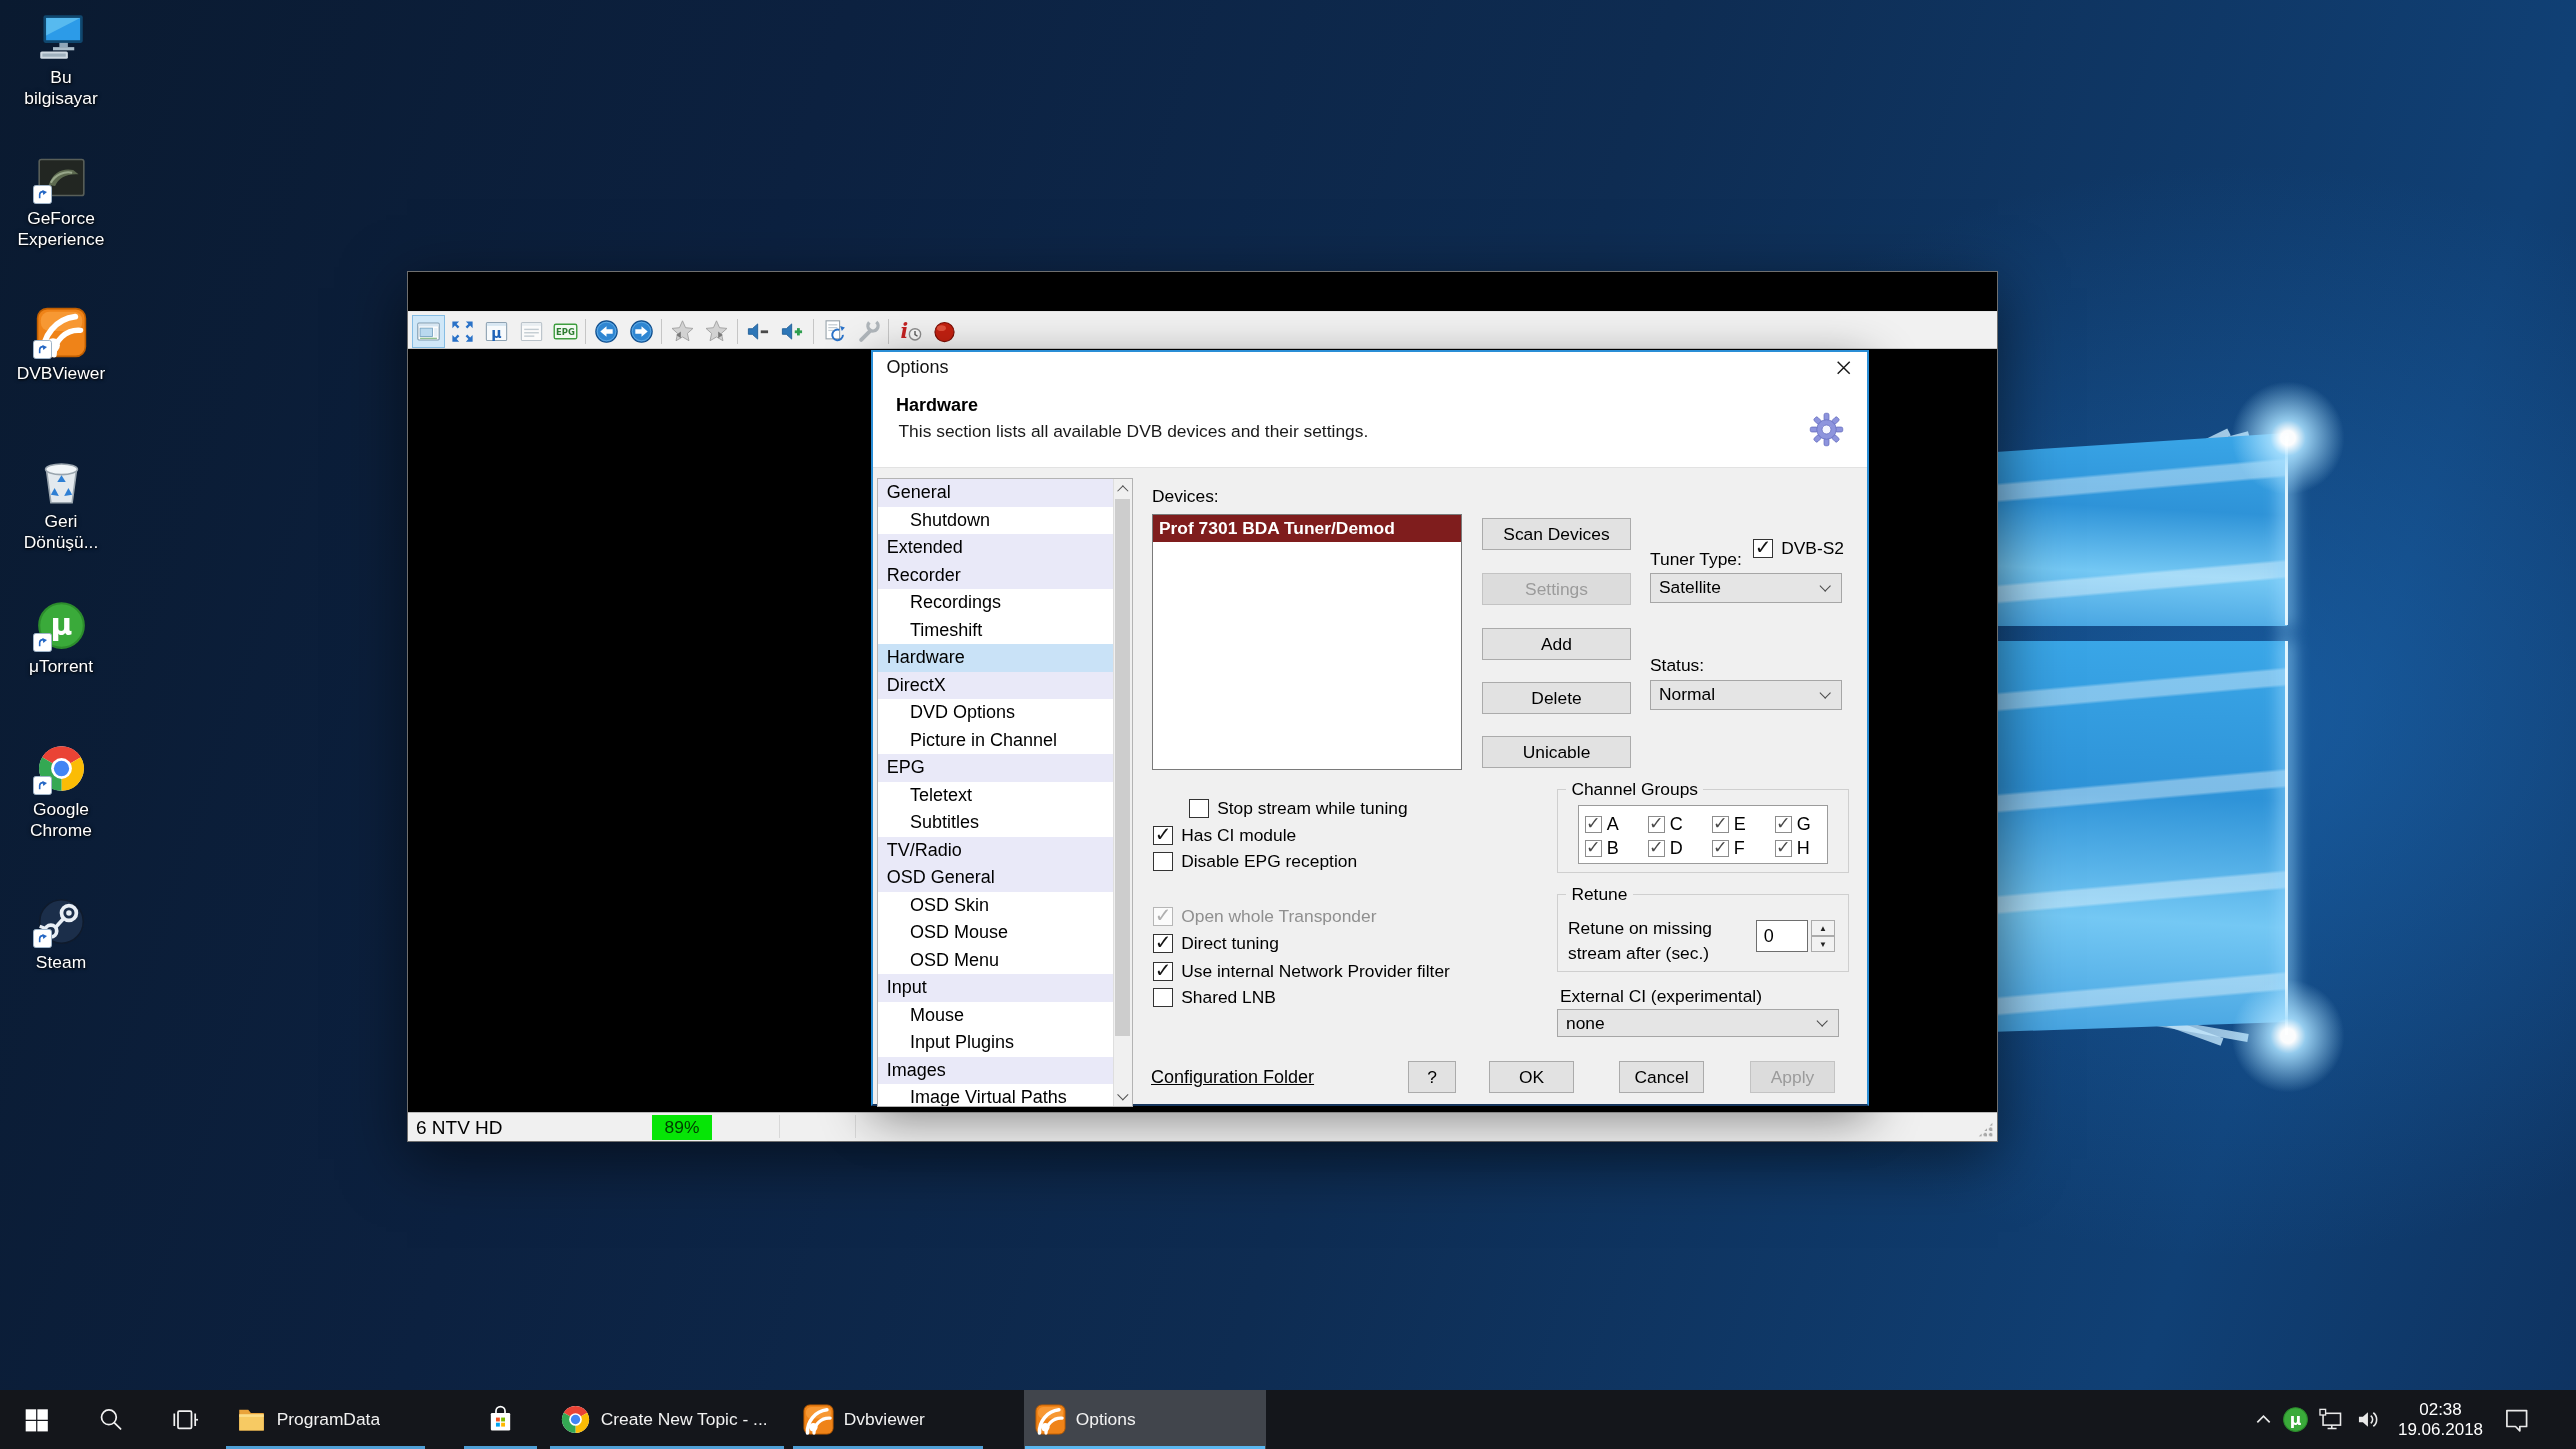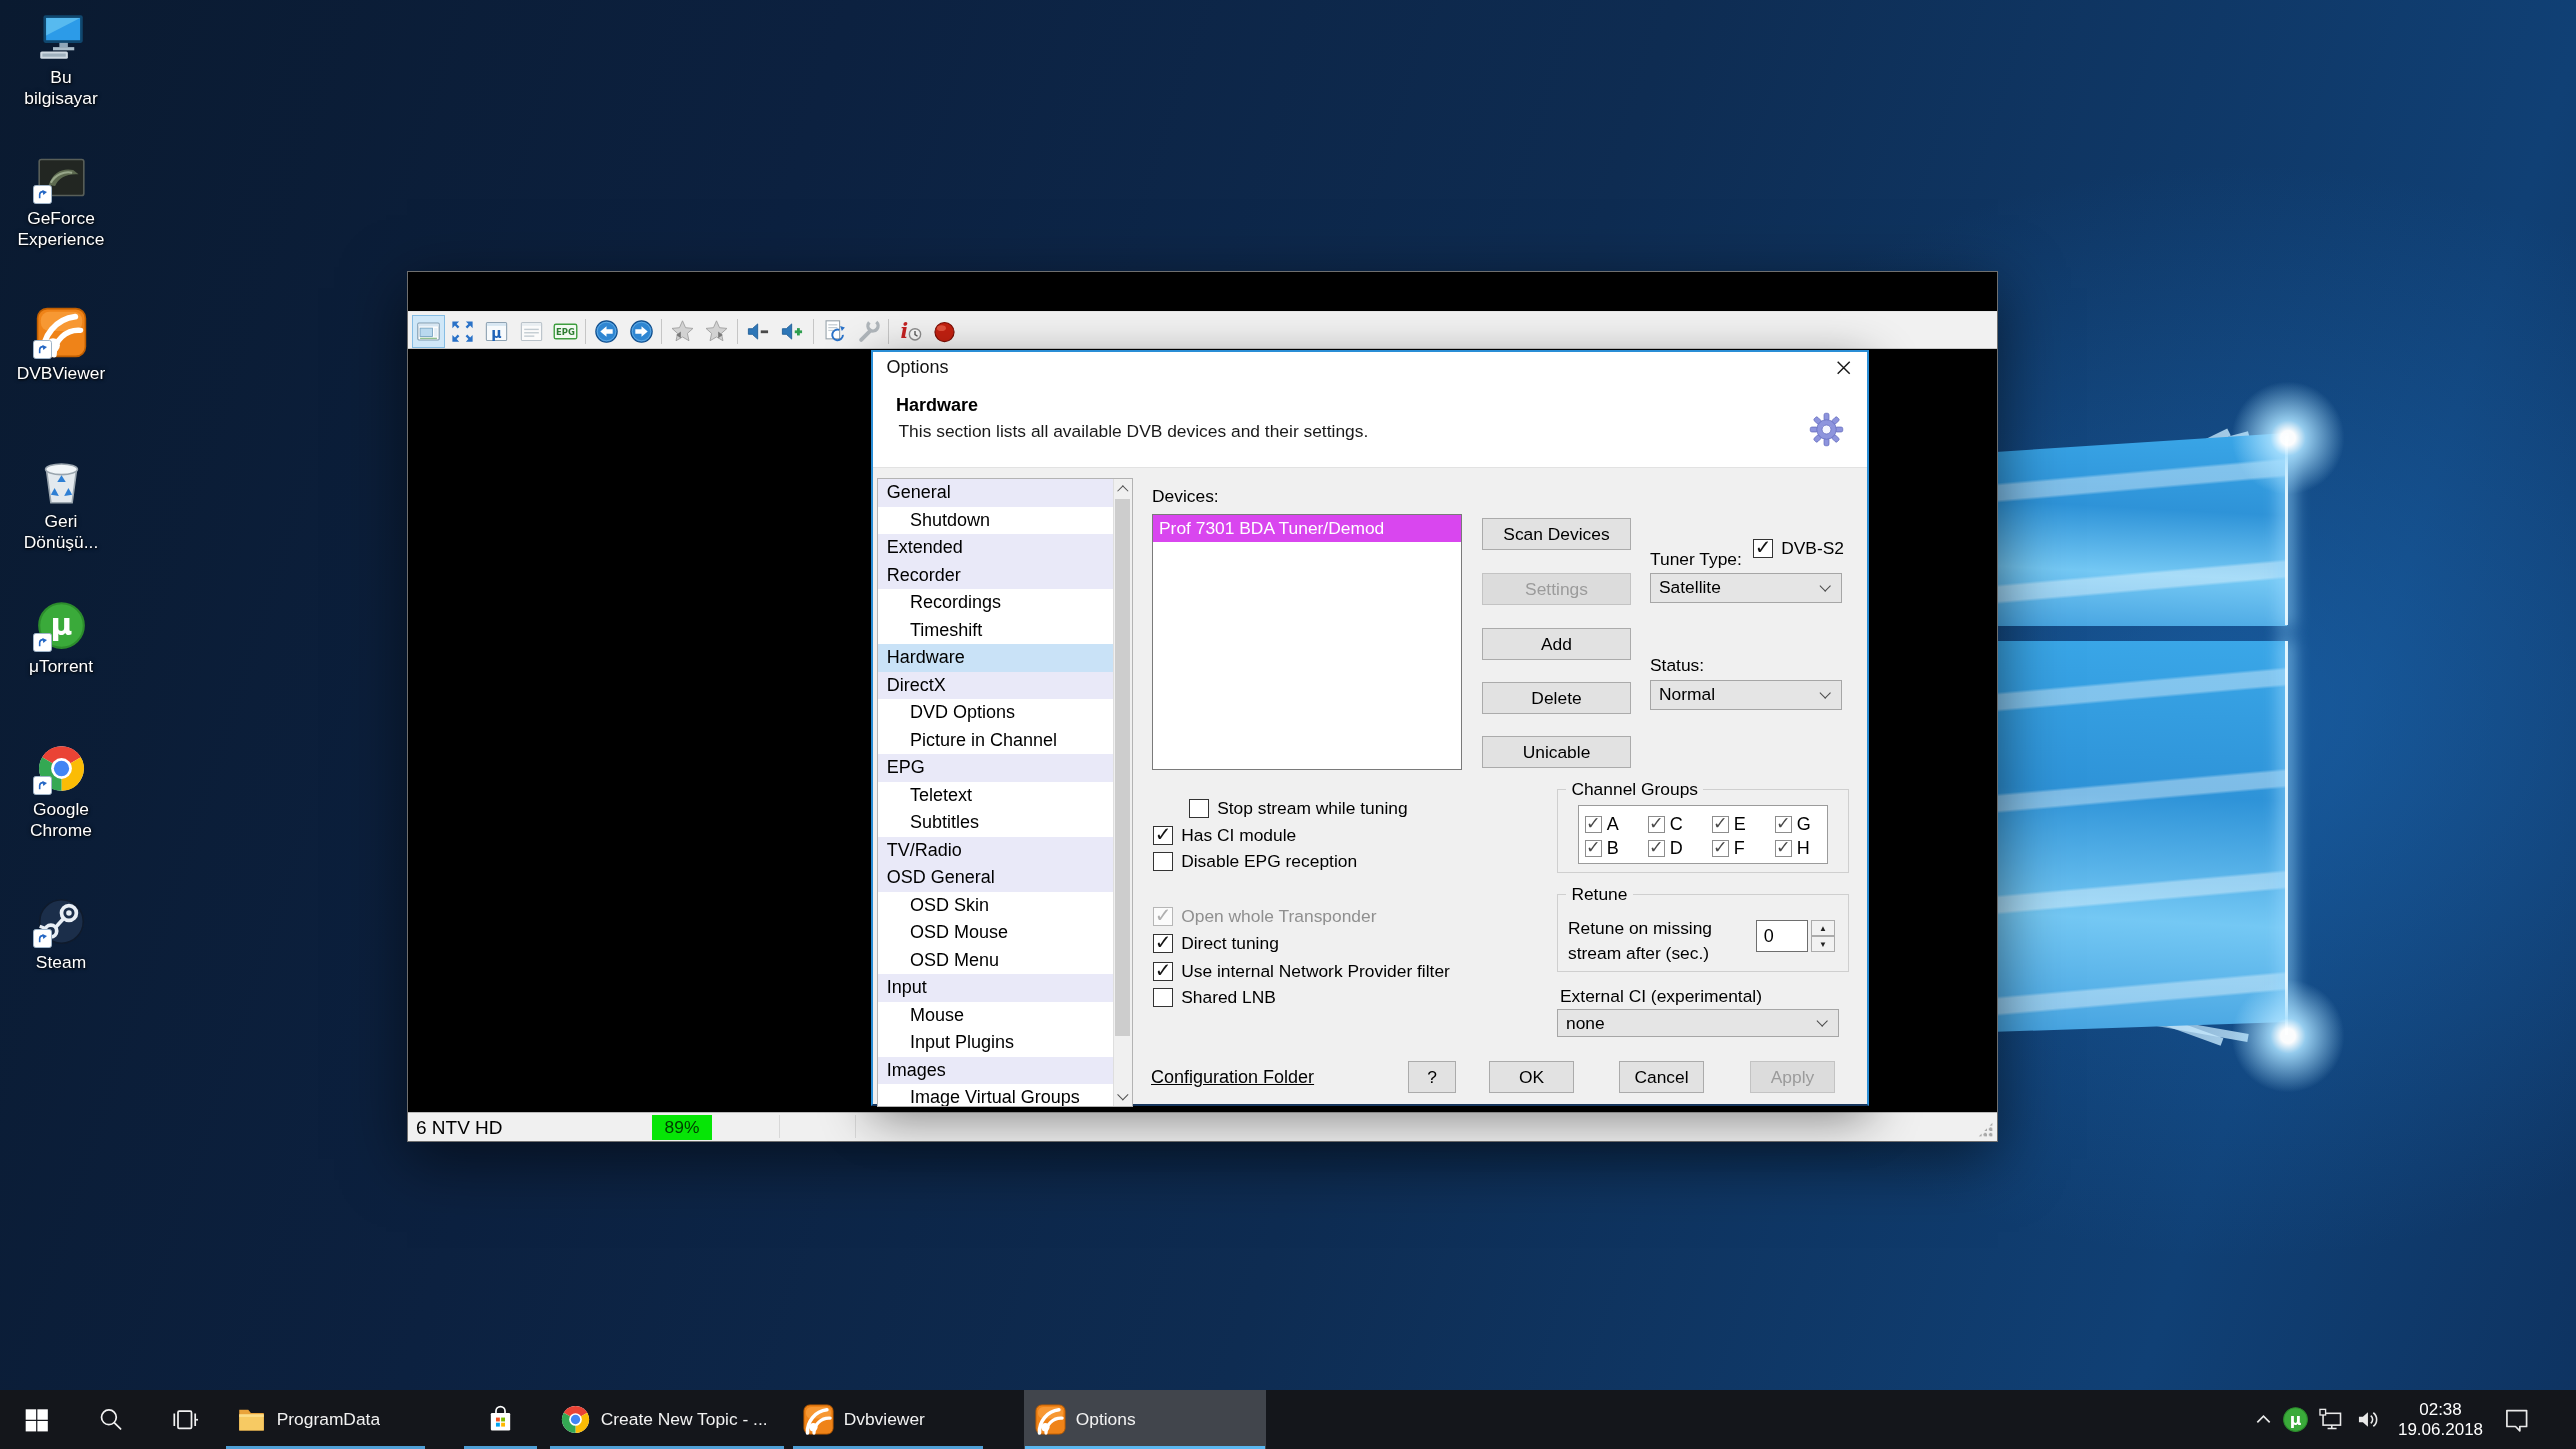--- a/index.html
+++ b/index.html
@@ -73,21 +73,21 @@
   .nav-sb{position:absolute;top:0;right:0;bottom:0;width:18px;background:#f0f0f0;border-left:0.7px solid #dedede;}
   .sb-btn{position:absolute;left:0;width:17.4px;height:19px;display:flex;align-items:center;justify-content:center;background:#f0f0f0;}
   .sb-arrow{width:6.7px;height:6.7px;border-left:1.7px solid #505050;border-top:1.7px solid #505050;}
   .sb-up{top:0;} .sb-up .sb-arrow{transform:rotate(45deg) translate(1.3px,1.3px);}
   .sb-down{bottom:0;} .sb-down .sb-arrow{transform:rotate(225deg) translate(1.3px,1.3px);}
   .sb-thumb{position:absolute;left:1.3px;width:14.8px;top:20px;height:537px;background:#cdcdcd;}
   
   .fld-label{position:absolute;font-size:17.4px;color:#000;}
   #devices-list{position:absolute;left:279px;top:162px;width:310px;height:256px;background:#fff;border:0.7px solid #7a7a7a;box-sizing:border-box;}
   .dev-row{height:27px;line-height:27px;font-size:17.4px;padding-left:6px;color:#000;white-space:nowrap;overflow:hidden;}
-  .dev-row.sel{background:#d946ef;color:#fff;}
+  .dev-row.sel{background:#7f1d1d;color:#fff;font-weight:bold;}
   .btn{position:absolute;background:#e2e2e2;border:0.7px solid #ababab;box-sizing:border-box;display:flex;align-items:center;justify-content:center;font-size:17.4px;color:#000;}
   .btn.disabled{background:#dcdcdc;color:#9b9b9b;border-color:#c3c3c3;text-align:center;}
   .dev-btn{left:609px;width:149px;height:32px;}
   .combo{position:absolute;background:#e5e5e5;border:0.7px solid #a6a6a6;box-sizing:border-box;display:flex;align-items:center;padding-left:8px;font-size:17.4px;color:#000;}
   .combo::after{content:"";position:absolute;right:12px;top:50%;width:7.4px;height:7.4px;border-right:1.7px solid #4a4a4a;border-bottom:1.7px solid #4a4a4a;transform:translateY(-70%) rotate(45deg);}
   .cb-row{position:absolute;display:flex;align-items:center;height:23px;font-size:17.4px;color:#000;}
   .cb{width:19.5px;height:19.5px;background:#fff;border:1.3px solid #333;box-sizing:border-box;position:relative;flex:none;margin-right:8.7px;}
   .cb.checked::after{content:"✓";position:absolute;left:0.7px;top:-4.7px;font-size:20px;font-weight:bold;color:#151515;}
   .cb.off{border-color:#b6b6b6;background:#fbfbfb;}
   .cb.off.checked::after{color:#b0b0b0;}
@@ -416,21 +416,21 @@
           <div class="nav-row lvl1">Subtitles</div>
           <div class="nav-row lvl0">TV/Radio</div>
           <div class="nav-row lvl0">OSD General</div>
           <div class="nav-row lvl1">OSD Skin</div>
           <div class="nav-row lvl1">OSD Mouse</div>
           <div class="nav-row lvl1">OSD Menu</div>
           <div class="nav-row lvl0">Input</div>
           <div class="nav-row lvl1">Mouse</div>
           <div class="nav-row lvl1">Input Plugins</div>
           <div class="nav-row lvl0">Images</div>
-          <div class="nav-row lvl1">Image Virtual Groups</div>
+          <div class="nav-row lvl1">Image Virtual Paths</div>
         </div>
       <div class="nav-sb">
         <div class="sb-btn sb-up">
             <div class="sb-arrow"></div>
           </div>
         <div class="sb-thumb"></div>
         <div class="sb-btn sb-down">
             <div class="sb-arrow"></div>
           </div>
       </div>

